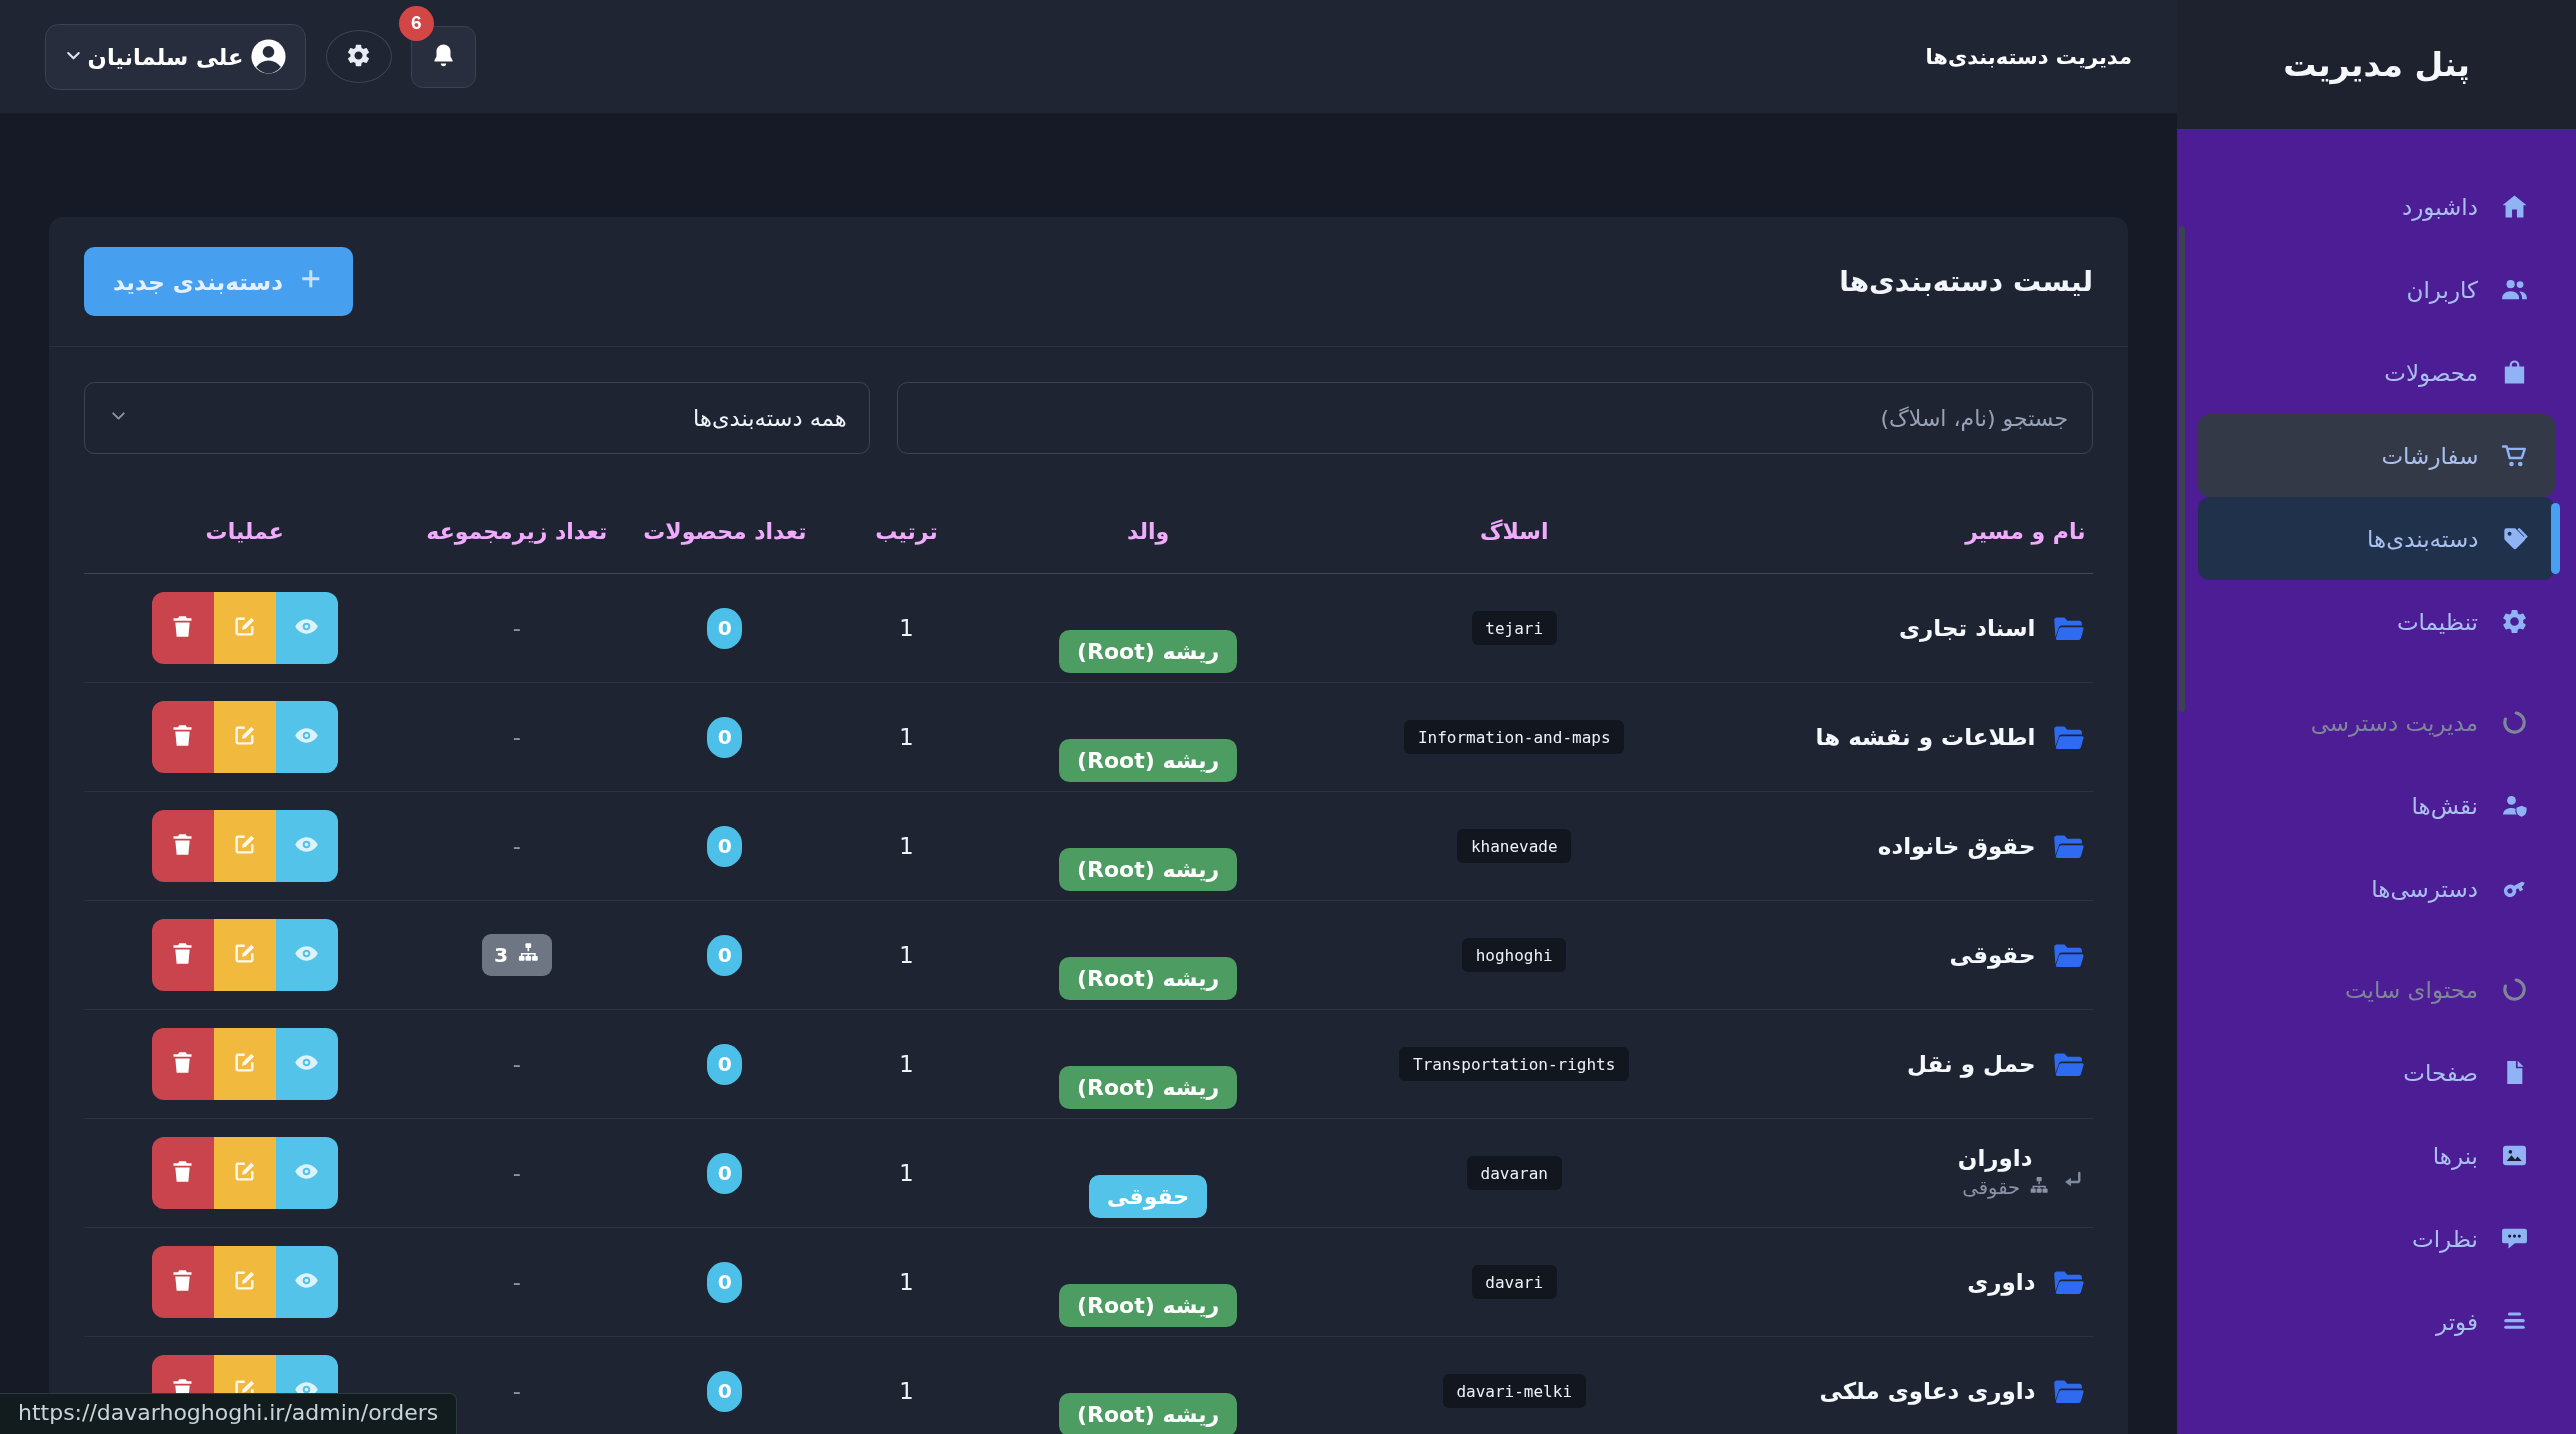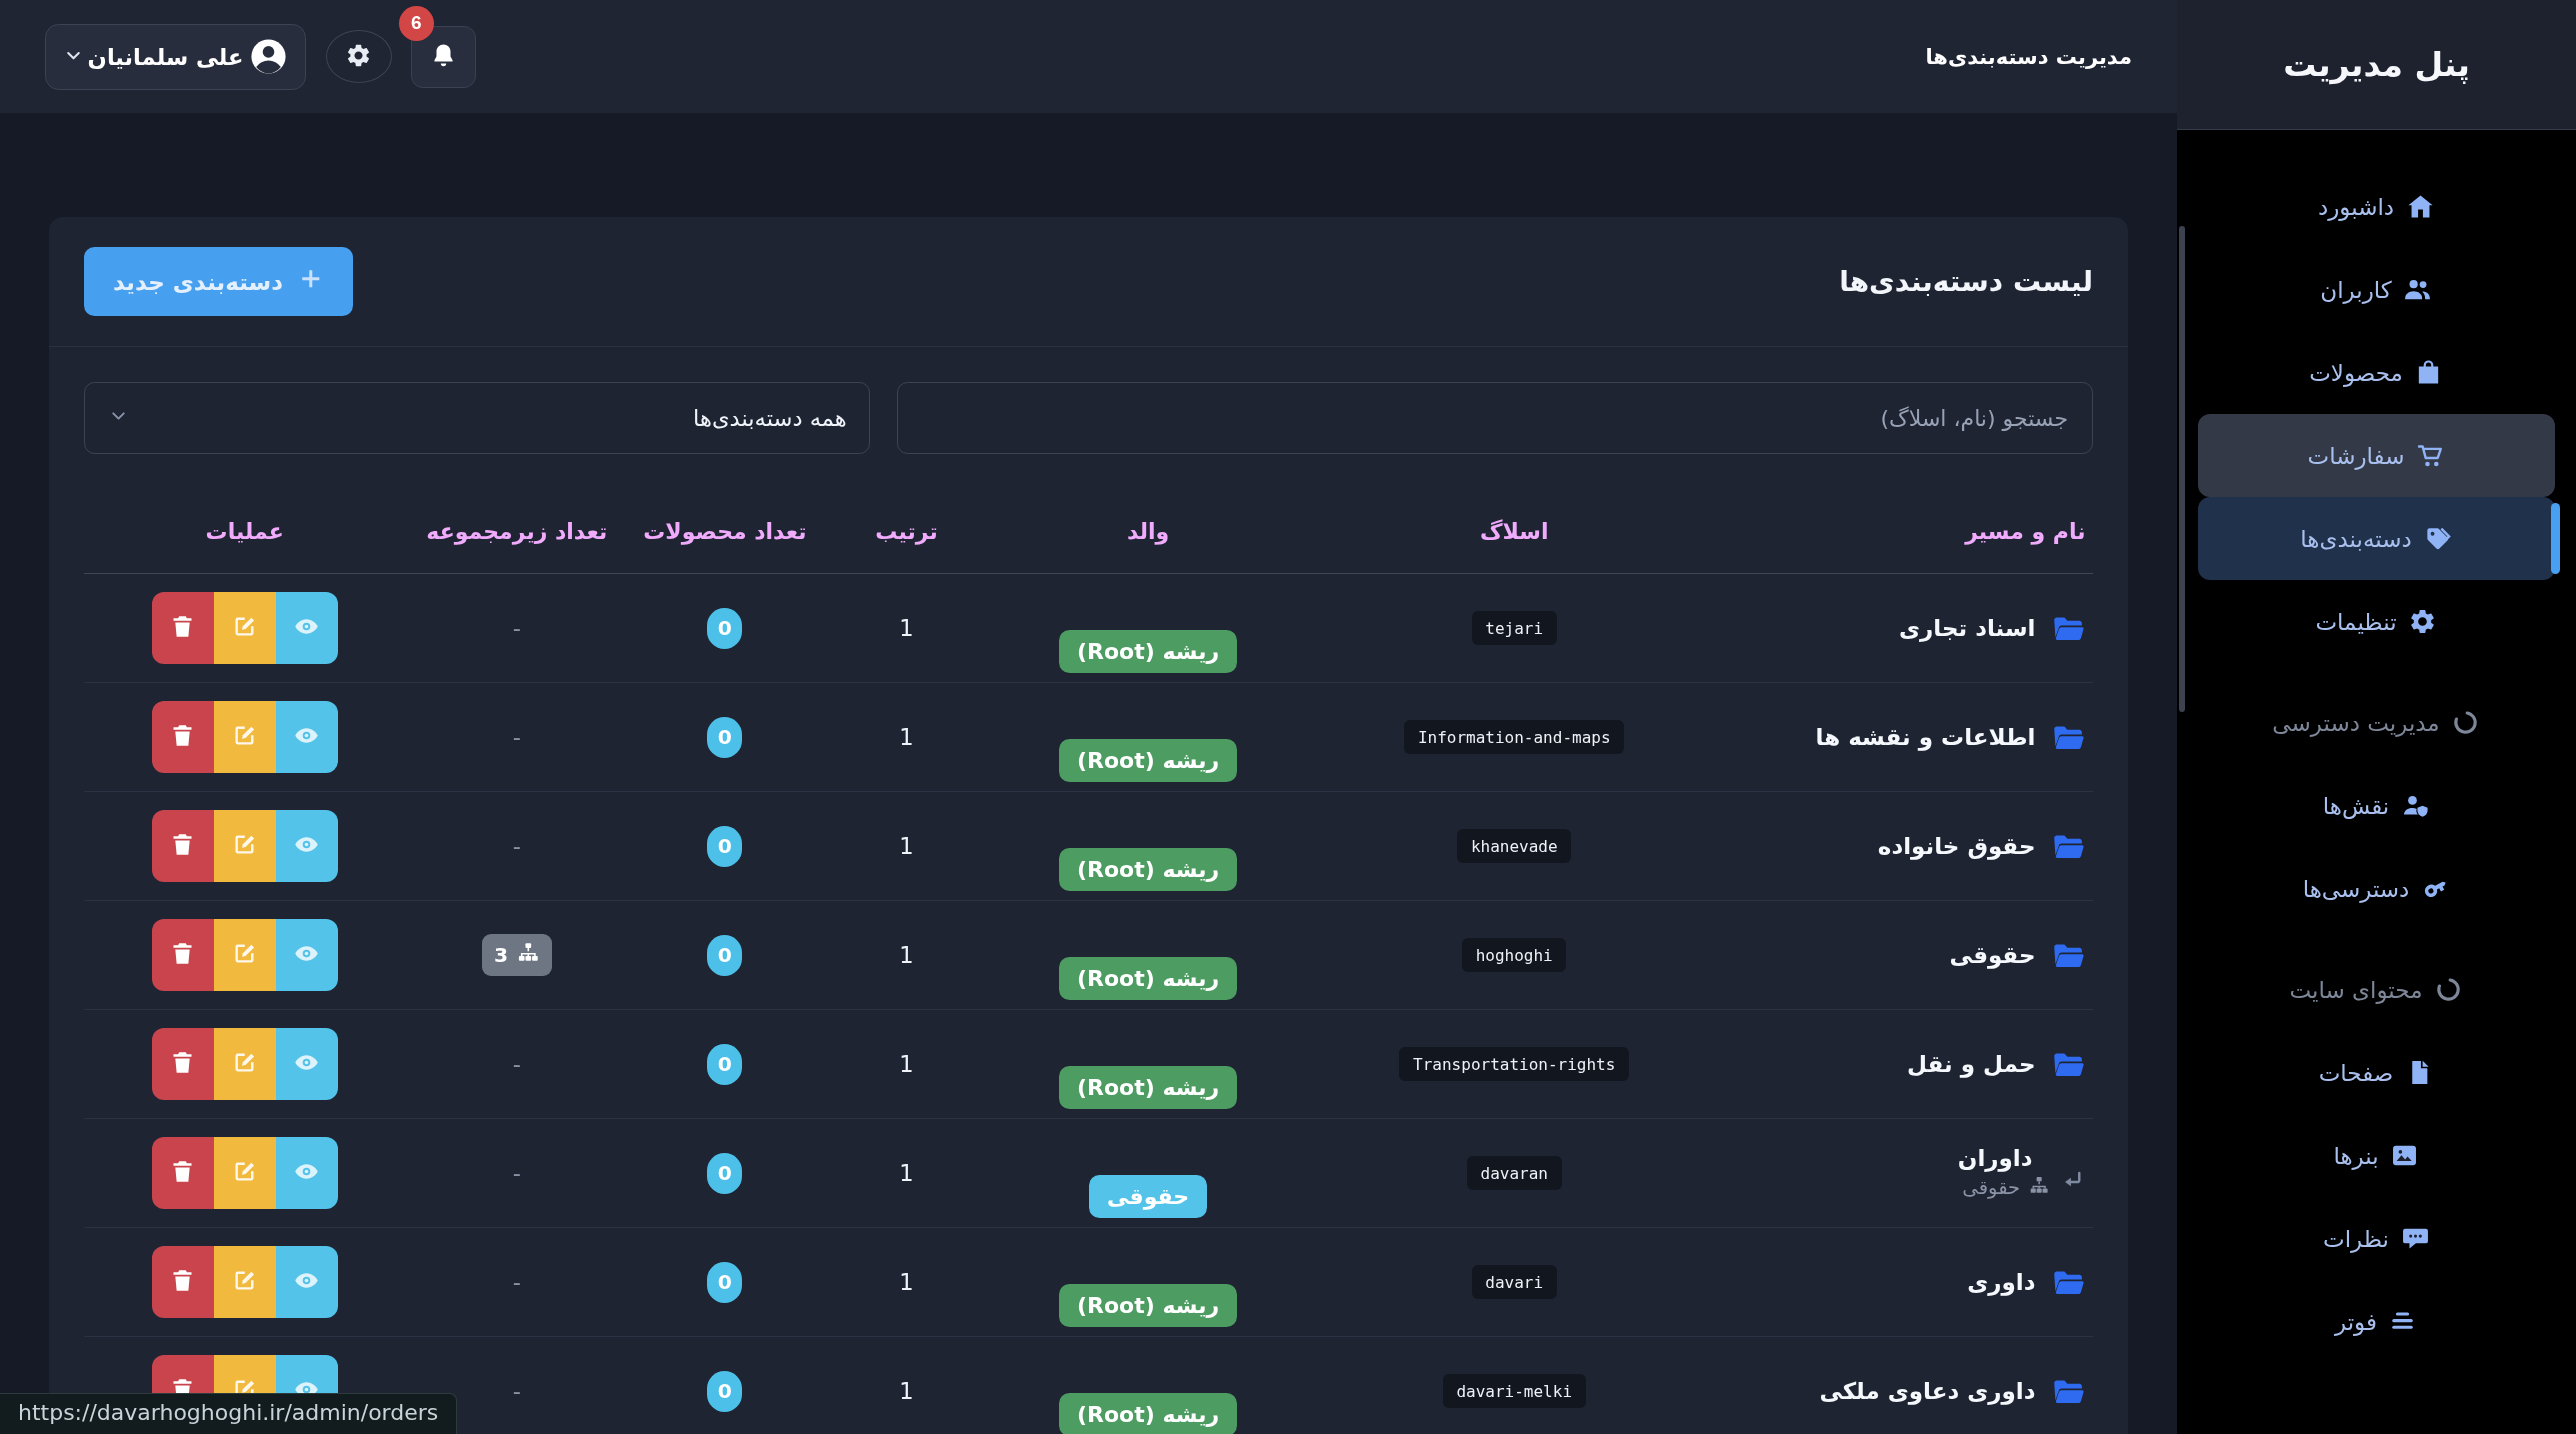--- a/index.html
+++ b/index.html
@@ -6,30 +6,30 @@
   html,body { width: 2576px; height: 1434px; overflow: hidden; }
   body {
     background: #151a26;
     font-family: "DejaVu Sans", sans-serif;
     direction: rtl;
     color: #e8edf5;
   }
   .app { display: flex; height: 100%; }
 
   
-  .sidebar { width: 399px; flex-shrink: 0; background: #000000; position: relative; }
+  .sidebar { width: 399px; flex-shrink: 0; background: #4c1d95; position: relative; }
   .sidebar-header {
     height: 130px; display: flex; align-items: center; justify-content: center;
     background: #1e222f; border-bottom: 0.8px solid #353b49;
     font-size: 33px; font-weight: bold; color: #f5f7fb;
   }
   .sidebar-nav { padding-top: 35px; display: flex; flex-direction: column; }
   .s-item {
-    height: 83px; display: flex; align-items: center; gap: 11px;
-    padding: 0 47px; font-size: 23px; color: #a9c0ee; cursor: pointer; position: relative; justify-content: center;
+    height: 83px; display: flex; align-items: center; gap: 21px;
+    padding: 0 47px; font-size: 23px; color: #a9c0ee; cursor: pointer; position: relative;
   }
   .s-item .s-icon { width: 30px; height: 30px; flex-shrink: 0; display:flex; align-items:center; justify-content:center; color: #8fb3f5; }
   .s-item .s-icon svg { width: 29px; height: 29px; }
   .s-item.boxed { margin: 0 21px; padding: 0 25.6px; border-radius: 12px; }
   .s-item.hovered { background: #343947; }
   .s-item.active { background: #20314c; }
   .s-item.active .bar {
     position: absolute; right: -4.5px; top: 6px; bottom: 6px; width: 9px;
     border-radius: 6px; background: #4aa0f0;
   }

